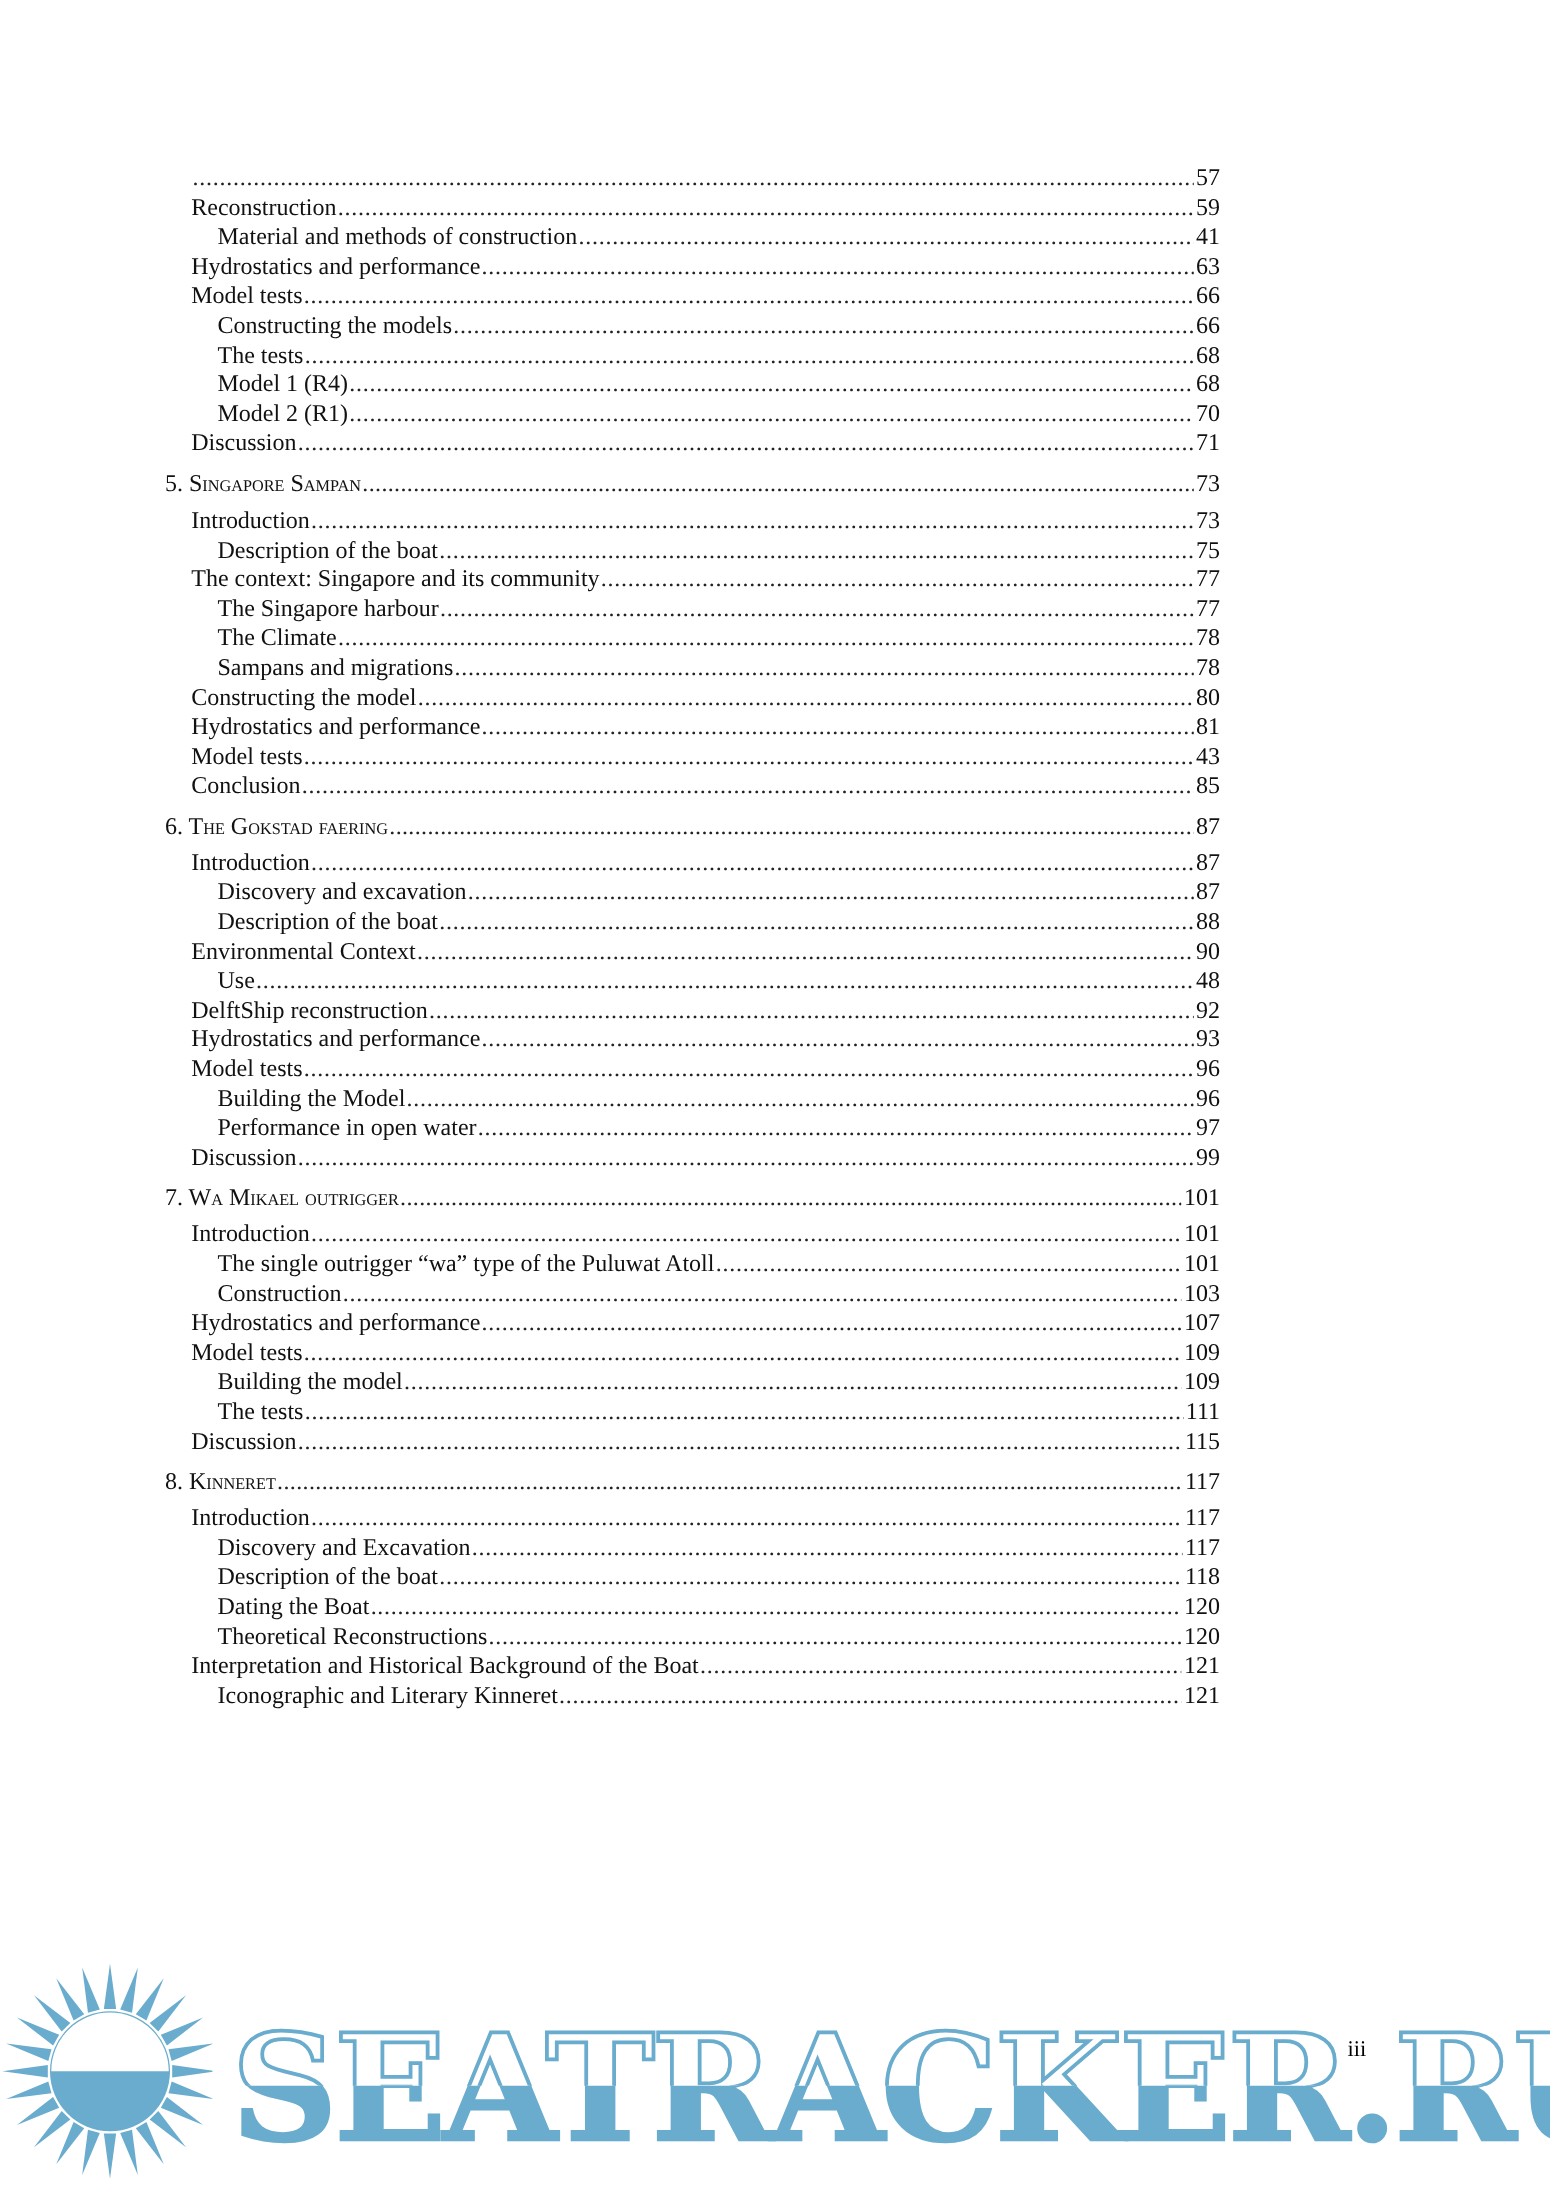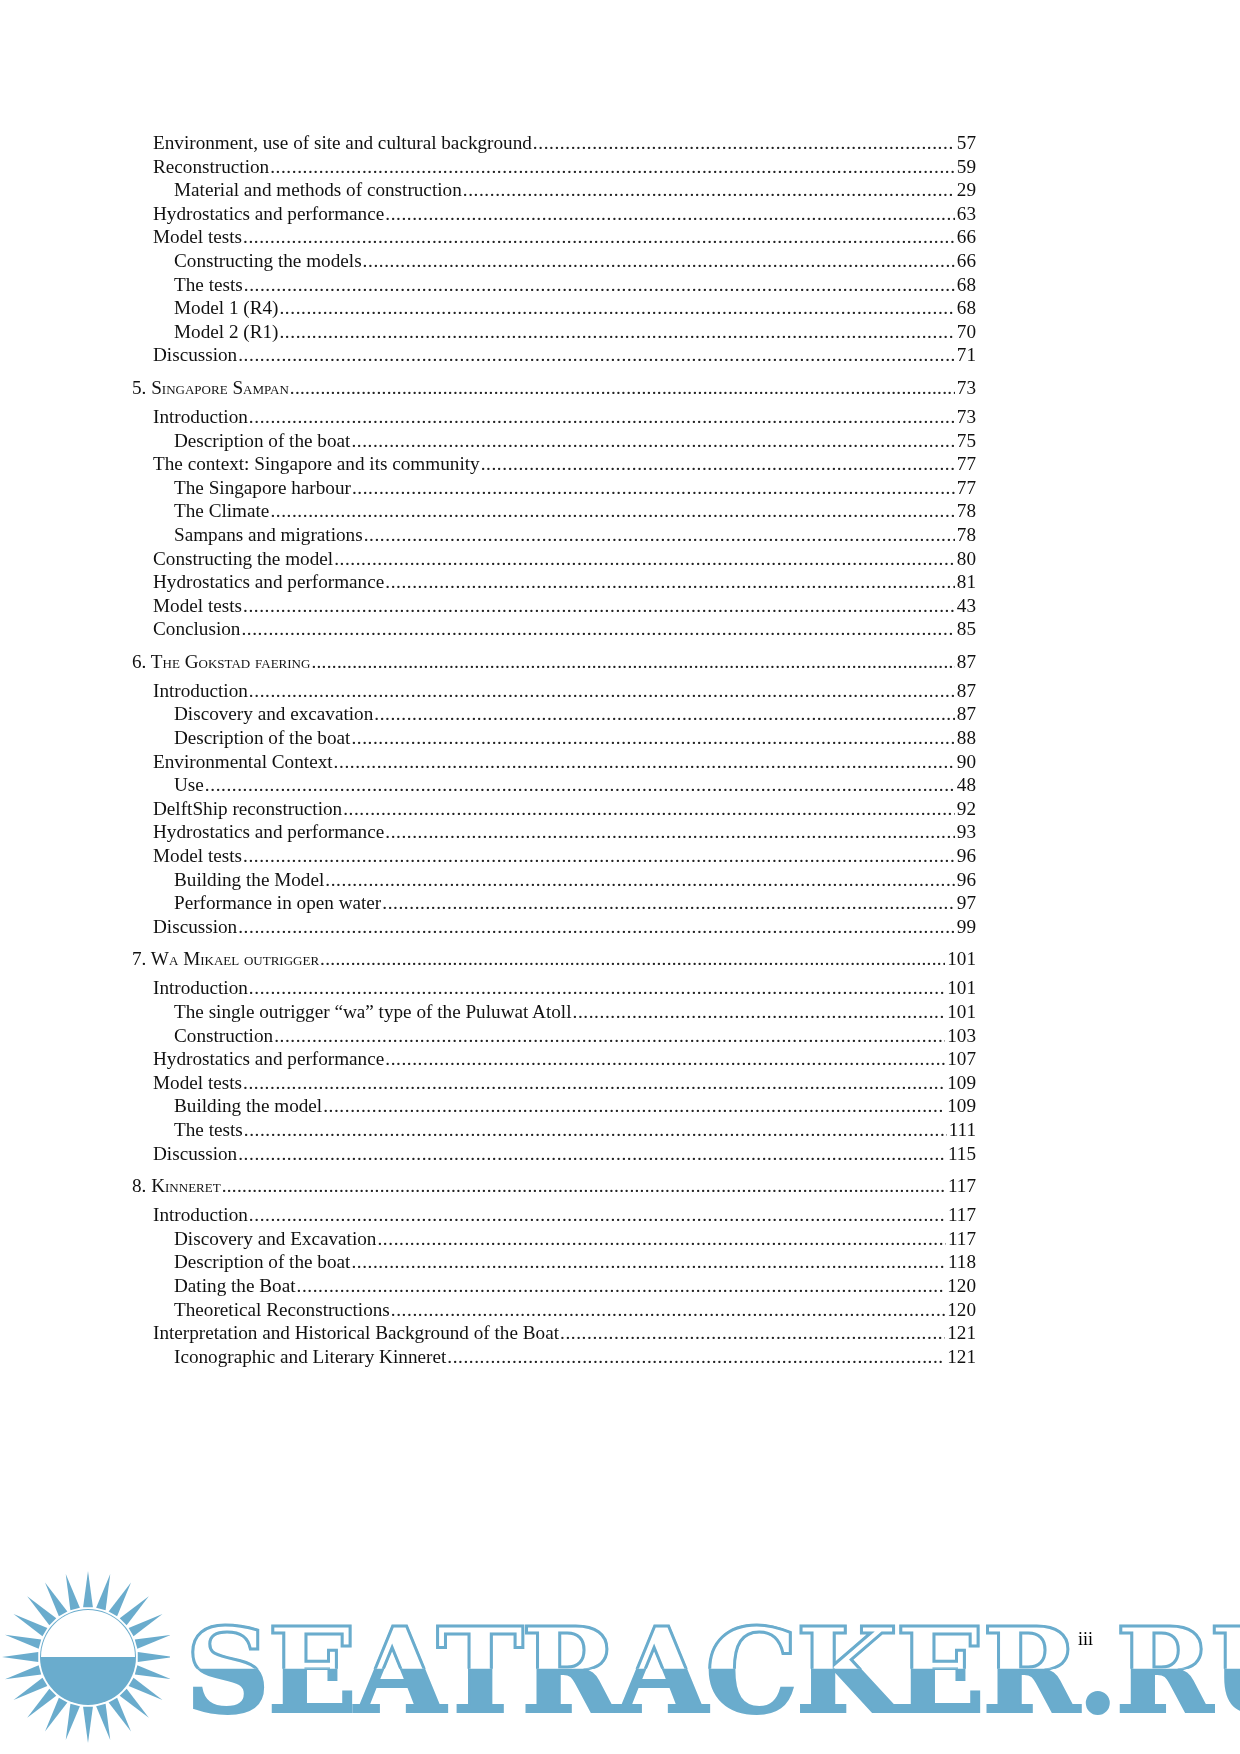--- a/index.html
+++ b/index.html
@@ -20,33 +20,32 @@
              font-size: 118px; letter-spacing: -3px; color: #6aaccd; line-height: 1; -webkit-text-stroke: 2px #6aaccd; }
   .wm-text .top-half { position: absolute; left: 0; top: 0; color: #ffffff; -webkit-text-stroke: 3px #6aaccd;
              clip-path: inset(0 0 52% 0); }
   .page-number { position: absolute; left: 1078px; top: 1629px; font-size: 18px; font-family: Liberation Serif, serif; color: #000; }
 </style>
 </head>
 <body>
 
 <div class="toc" id="toc">
     <div class="row lvl1">
-      <span class="label">Environment, use of site and cultural background</span>
       <span class="dots"></span>
       <span class="page">57</span>
     </div>
     <div class="row lvl1">
       <span class="label">Reconstruction</span>
       <span class="dots"></span>
       <span class="page">59</span>
     </div>
     <div class="row lvl2">
       <span class="label">Material and methods of construction</span>
       <span class="dots"></span>
-      <span class="page">29</span>
+      <span class="page">41</span>
     </div>
     <div class="row lvl1">
       <span class="label">Hydrostatics and performance</span>
       <span class="dots"></span>
       <span class="page">63</span>
     </div>
     <div class="row lvl1">
       <span class="label">Model tests</span>
       <span class="dots"></span>
       <span class="page">66</span>

